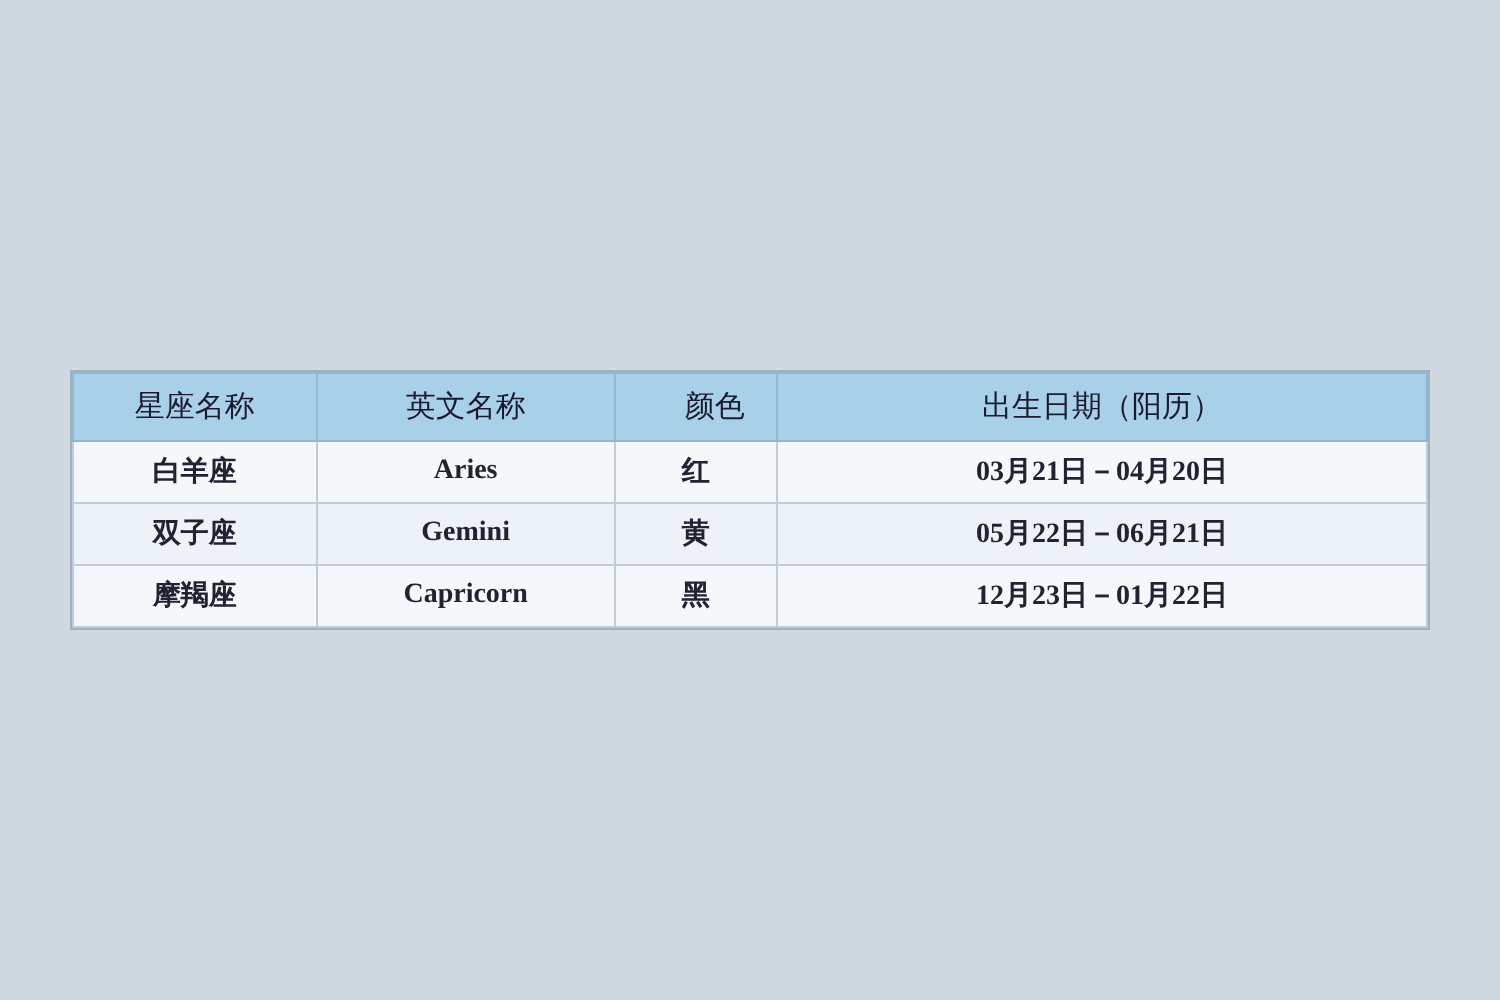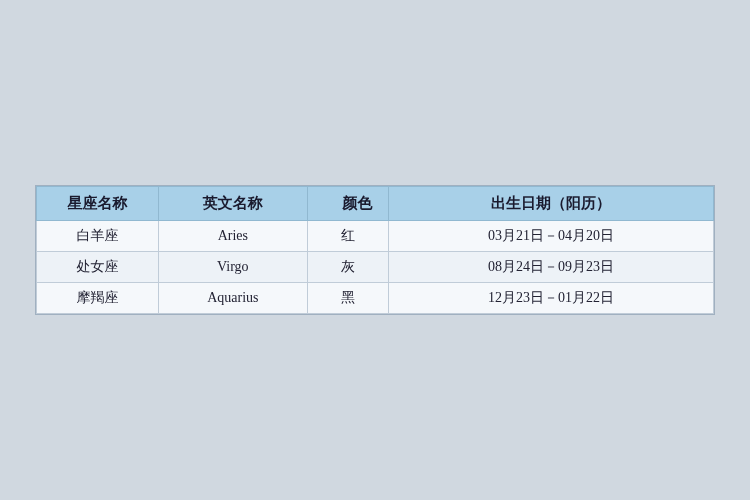--- a/index.html
+++ b/index.html
@@ -31,26 +31,27 @@
 
     thead tr {
       background-color: #a8d0e8;
     }
 
     thead th {
       border: 1px solid #90b8d0;
       padding: 7px 10px;
       text-align: center;
       font-size: 15px;
-      font-weight: bold;
+      font-weight: normal;
       color: #1a1a2e;
     }
 
     tbody tr {
       background-color: #f5f8fb;
+      font-weight: bold;
     }
 
     tbody tr:nth-child(even) {
       background-color: #edf2f7;
     }
 
     tbody td {
       border: 1px solid #c0ccd8;
       padding: 6px 10px;
       text-align: center;
@@ -77,26 +78,26 @@
       </tr>
     </thead>
     <tbody id="table-body">
     <tr>
           <td>白羊座</td>
           <td>Aries</td>
           <td>红</td>
           <td>03月21日－04月20日</td>
         </tr>
         <tr>
-          <td>处女座</td>
-          <td>Virgo</td>
-          <td>灰</td>
-          <td>08月24日－09月23日</td>
+          <td>双子座</td>
+          <td>Gemini</td>
+          <td>黄</td>
+          <td>05月22日－06月21日</td>
         </tr>
         <tr>
           <td>摩羯座</td>
-          <td>Aquarius</td>
+          <td>Capricorn</td>
           <td>黑</td>
           <td>12月23日－01月22日</td>
         </tr>
       </tbody>
   </table>
 </div>
 
 </body></html>

